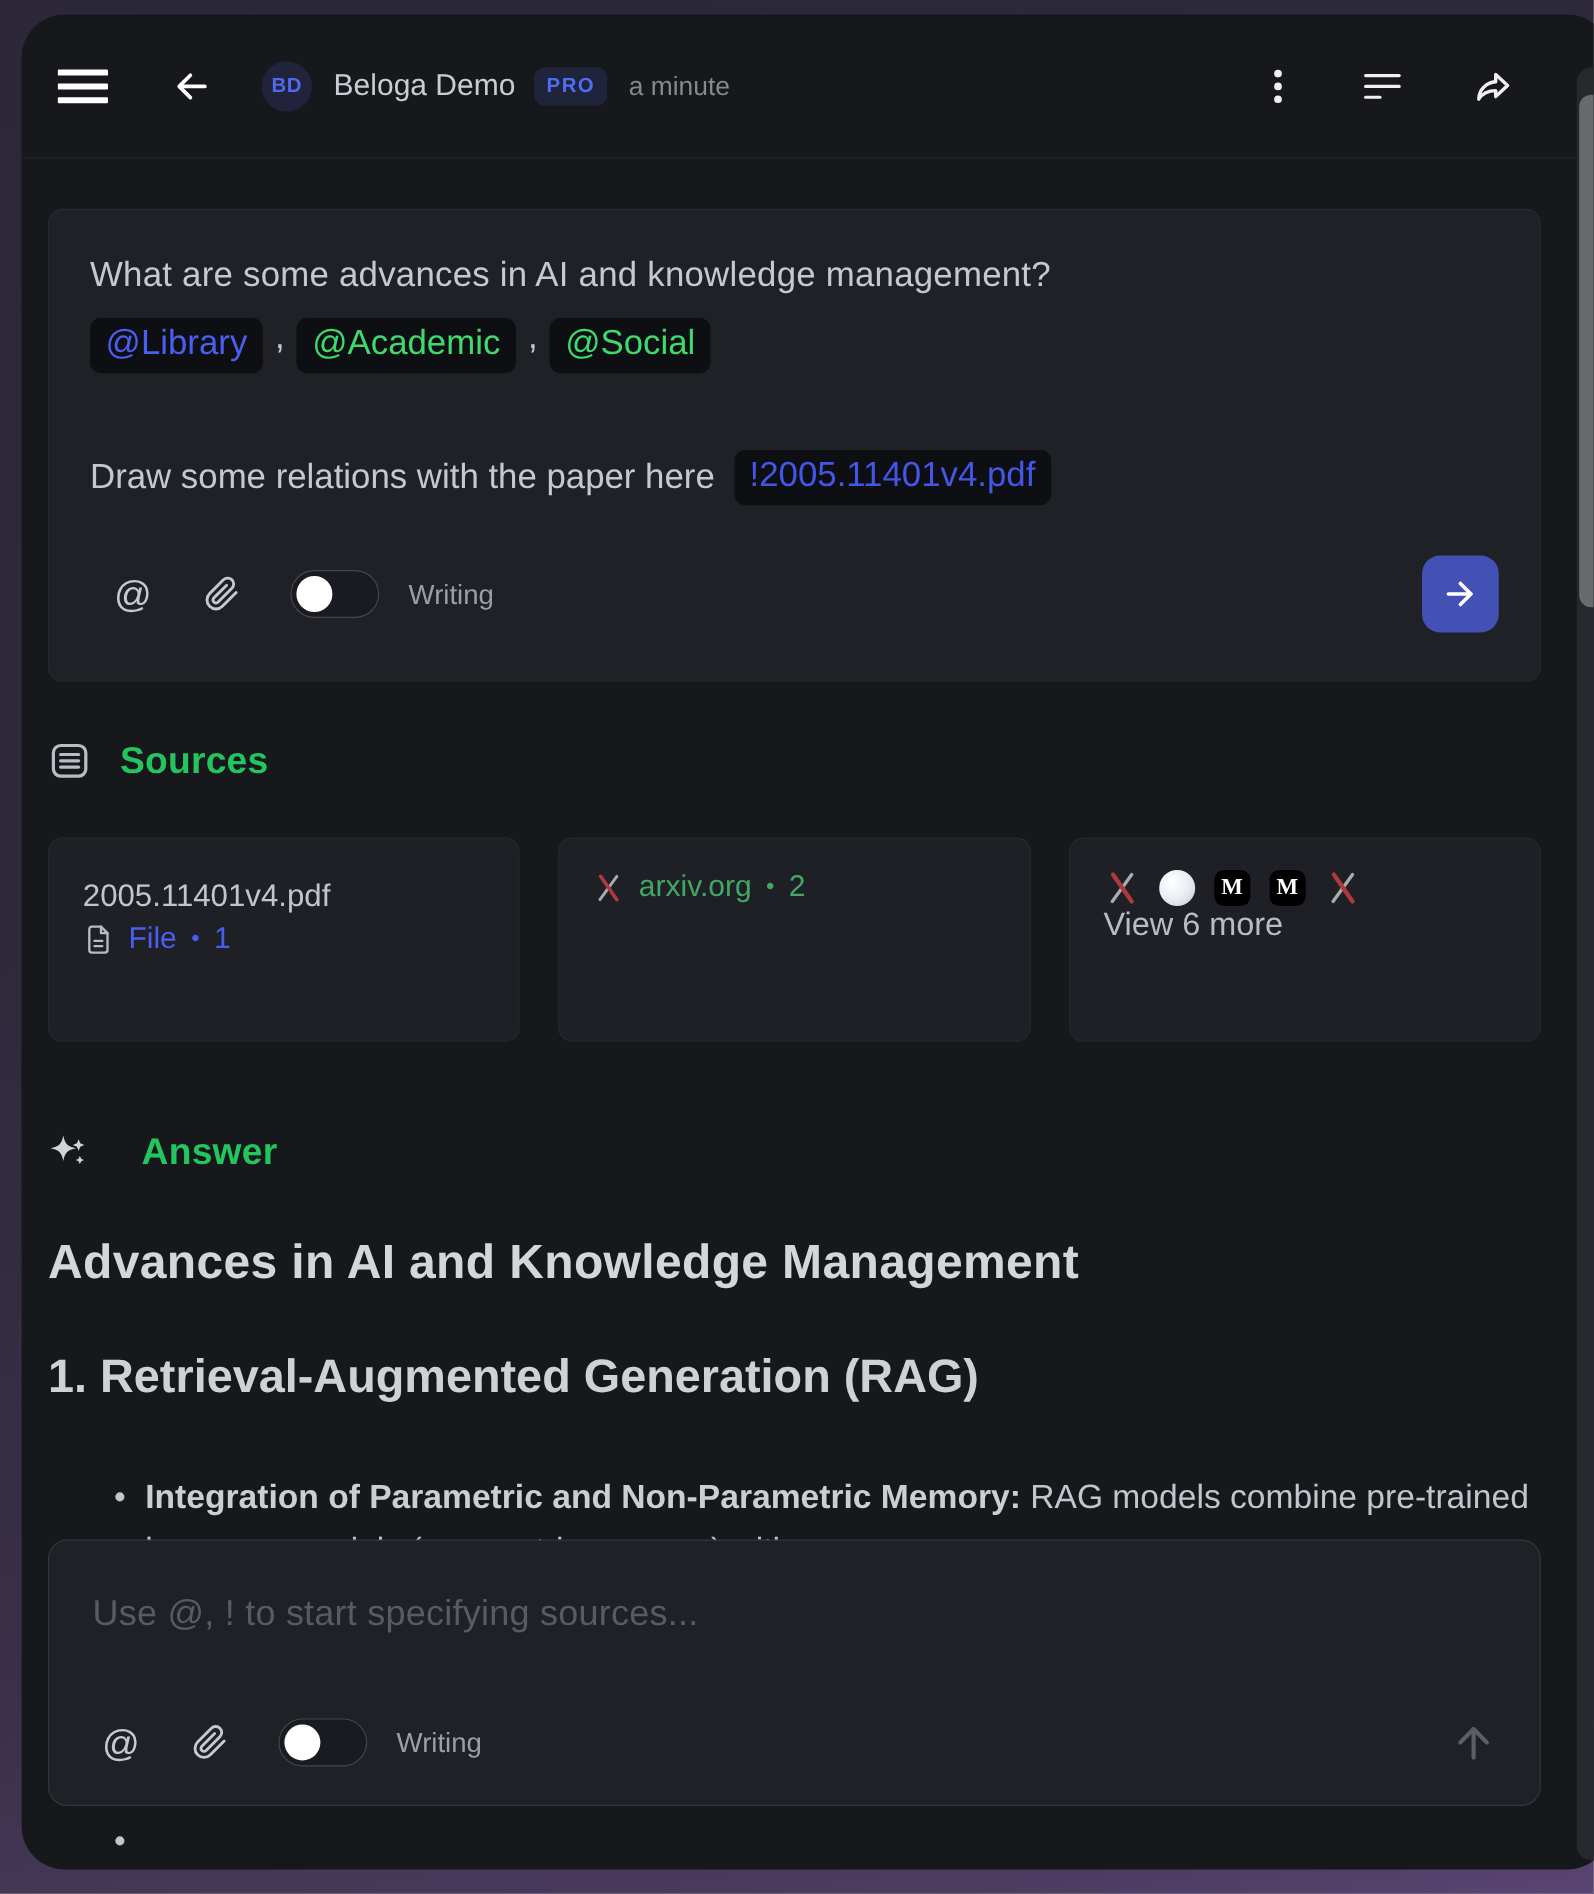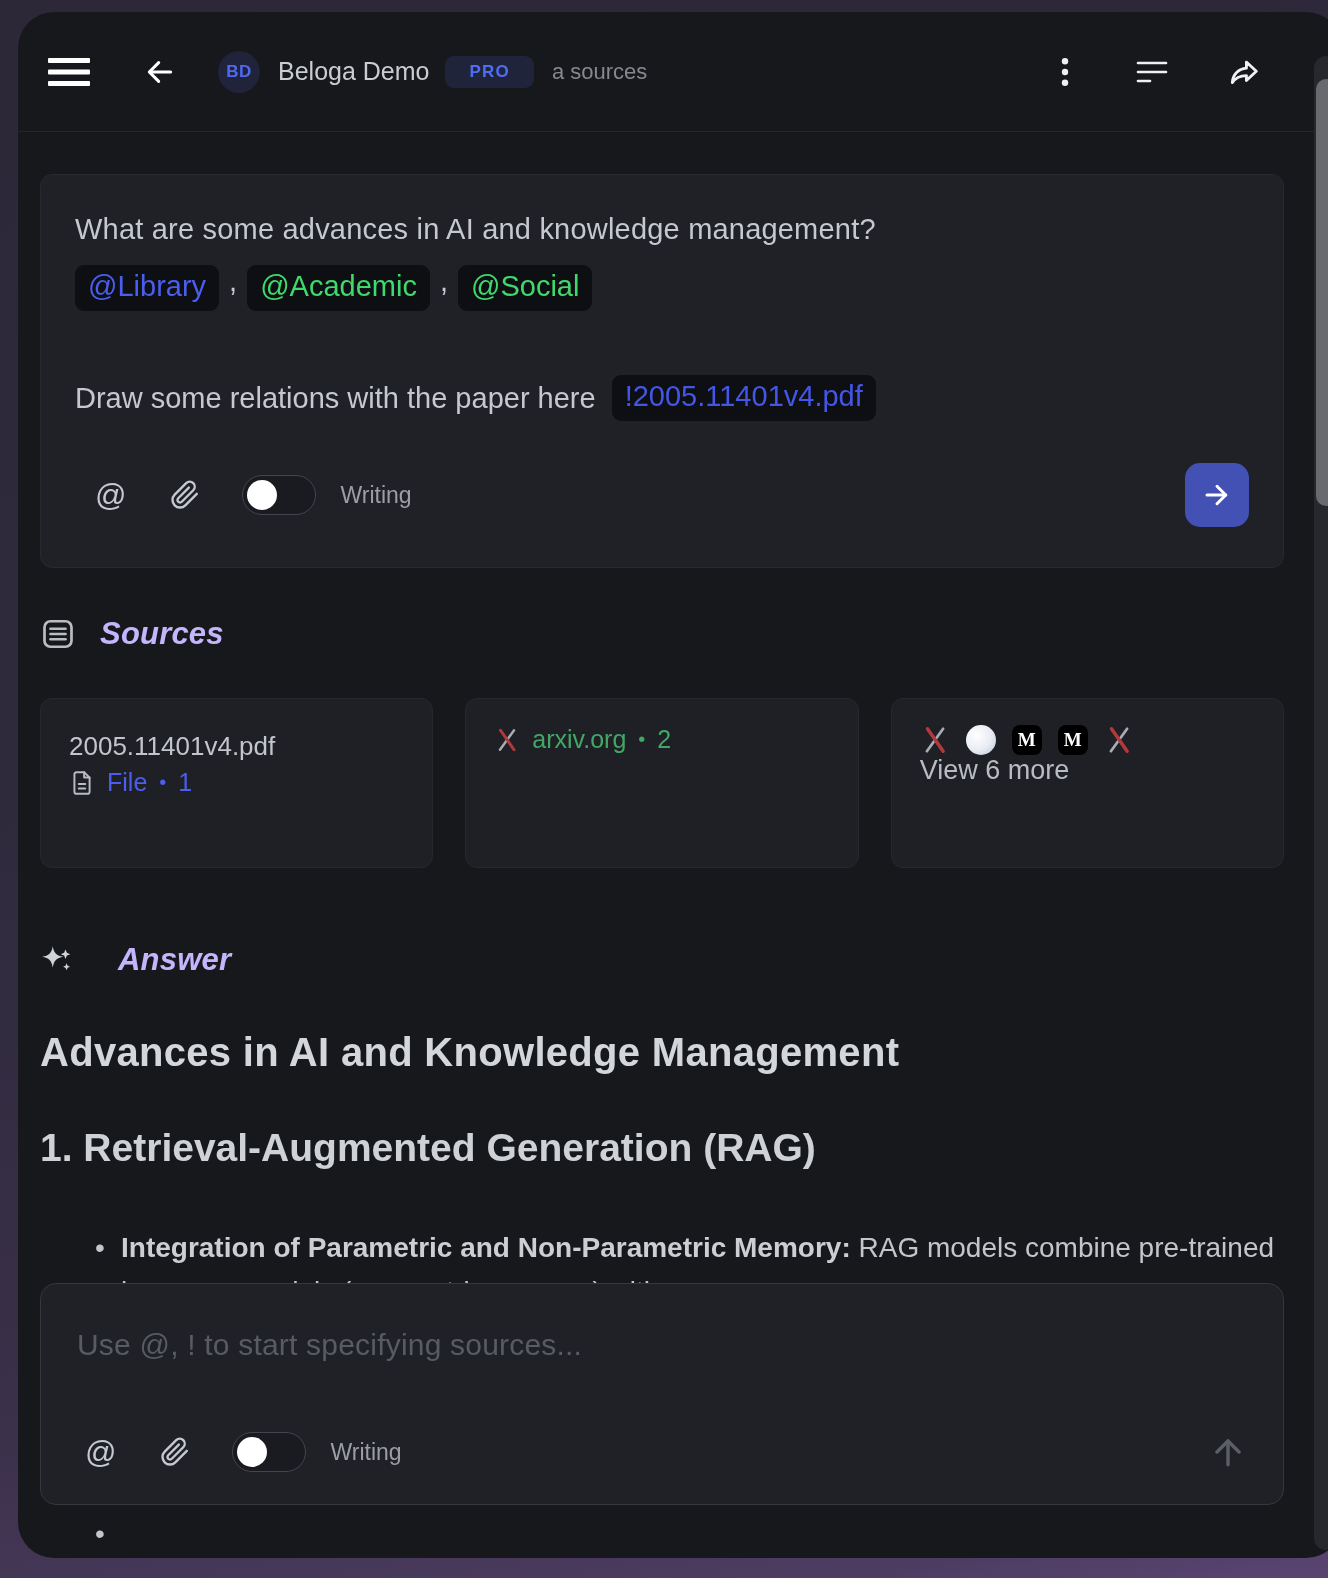--- a/index.html
+++ b/index.html
@@ -15,21 +15,21 @@
   }
   
   .topbar{display:flex;align-items:center;height:120px;padding:0 80px 0 30px;border-bottom:1px solid #24262b;box-sizing:border-box;}
   .icon-btn{display:flex;align-items:center;justify-content:center;background:none;border:none;padding:0;cursor:pointer;}
   .hamburger{margin-right:54px;}
   .back{margin-right:42px;}
   .avatar{width:42px;height:42px;border-radius:50%;background:#20233a;color:#4f6af2;
     font-size:17px;font-weight:700;display:flex;align-items:center;justify-content:center;margin-right:18px;letter-spacing:.5px;}
   .tb-title{font-size:25px;font-weight:500;color:#c9ccd2;margin-right:16px;}
   .pro-badge{background:#20243a;color:#4f6cf5;font-size:17px;font-weight:700;letter-spacing:1.2px;
-    padding:6px 24px;border-radius:9px;margin-right:18px;}
+    padding:6px 10px;border-radius:9px;margin-right:18px;}
   .tb-time{font-size:22px;color:#85888e;}
   .tb-spacer{flex:1;}
   .kebab{margin-right:58px;}
   .listbtn{margin-right:60px;}
   
   .content{padding:0 58px 0 22px;}
   
   .query-card{margin-top:42px;background:#1f2127;border:1px solid #272930;border-radius:12px;
     padding:32px 34px 40px;box-sizing:border-box;}
   .q-line{font-size:29px;line-height:44px;color:#c5c8ce;letter-spacing:.2px;}
@@ -44,21 +44,21 @@
   .clip{margin-left:44px;}
   .toggle{margin-left:42px;width:74px;height:40px;border-radius:20px;background:#1a1b20;
     border:1.5px solid #43464e;position:relative;box-sizing:border-box;cursor:pointer;}
   .toggle .knob{position:absolute;left:4px;top:3.5px;width:30px;height:30px;border-radius:50%;background:#ffffff;}
   .mode-label{margin-left:24px;font-size:23px;color:#9b9ea5;}
   .submit-btn{margin-left:auto;width:64px;height:64px;border-radius:15px;background:#4351b4;border:none;
     display:flex;align-items:center;justify-content:center;cursor:pointer;}
   
   .section-head{display:flex;align-items:center;gap:24px;margin-top:48px;}
   .section-head.answer-head{margin-top:74px;gap:44px;}
-  .section-title{font-size:31px;font-weight:700;color:#c4b5fd;letter-spacing:.2px;font-style:italic;}
+  .section-title{font-size:31px;font-weight:700;color:#22c55e;letter-spacing:.2px;}
   
   .cards-row{display:flex;gap:32px;margin-top:46px;}
   .source-card{flex:1;height:170px;background:#1e2025;border:1px solid #26282e;border-radius:12px;
     padding:26px 28px;box-sizing:border-box;display:flex;flex-direction:column;cursor:pointer;}
   .source-title{font-size:26px;line-height:43px;color:#c2c5cb;overflow:hidden;max-height:88px;}
   .source-meta{display:flex;align-items:center;gap:12px;font-size:25px;font-weight:500;}
   .meta-blue{color:#4a5ef0;}
   .meta-green{color:#42a765;}
   .meta-dot{font-size:20px;}
   .favicon-row{display:flex;align-items:center;gap:16px;}
@@ -107,21 +107,21 @@
       <span>
         <svg width="32" height="32" viewBox="0 0 24 24" fill="none" stroke="#ffffff" stroke-width="2.3" stroke-linecap="round" stroke-linejoin="round">
             <line x1="20" y1="12" x2="5" y2="12"></line>
             <polyline points="11 5 4 12 11 19"></polyline>
           </svg>
       </span>
     </button>
     <div class="avatar">BD</div>
     <div class="tb-title">Beloga Demo</div>
     <div class="pro-badge">PRO</div>
-    <div class="tb-time">a sources</div>
+    <div class="tb-time">a minute</div>
     <div class="tb-spacer"></div>
     <button class="icon-btn kebab">
       <span>
         <svg width="26" height="30" viewBox="0 0 24 28" fill="#f0f0f2">
             <circle cx="12" cy="4" r="3"></circle>
             <circle cx="12" cy="14" r="3"></circle>
             <circle cx="12" cy="24" r="3"></circle>
           </svg>
       </span>
     </button>

